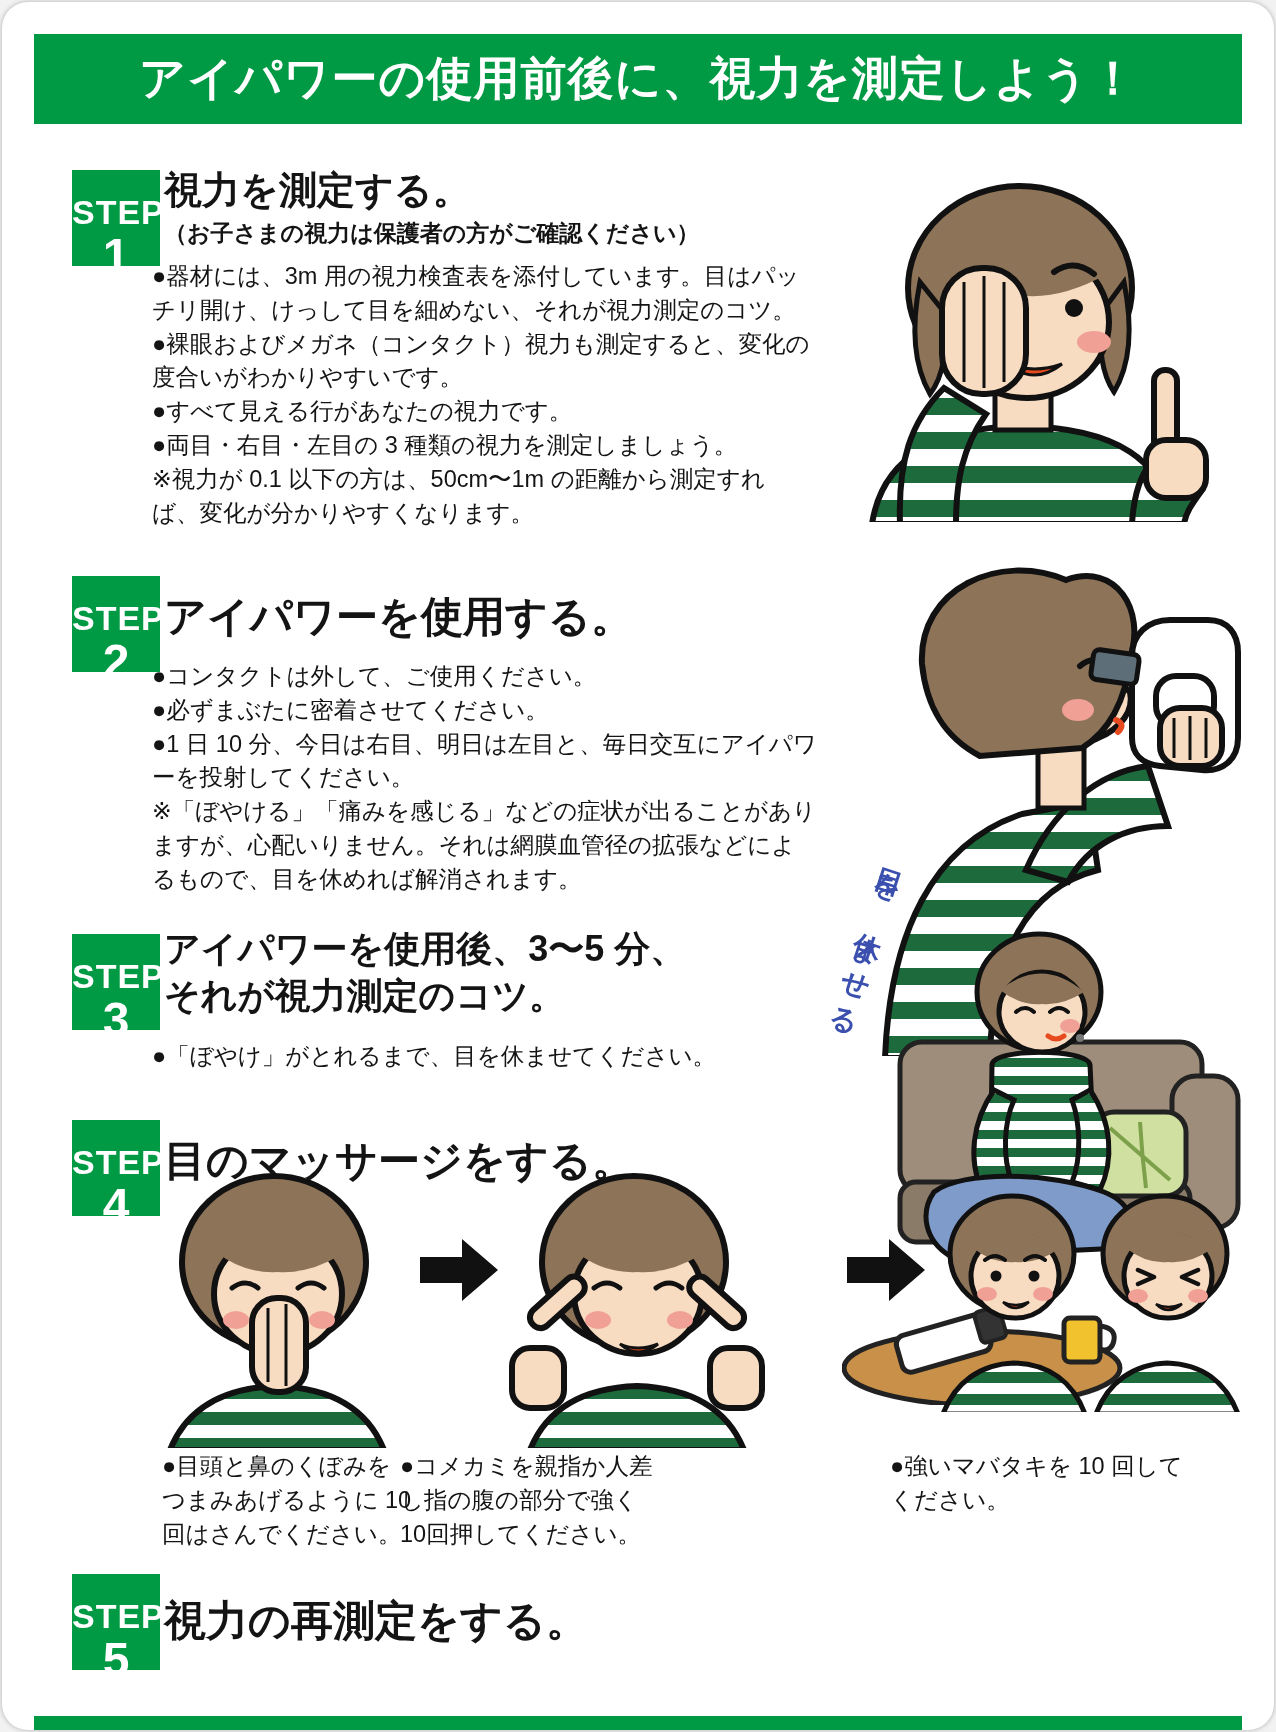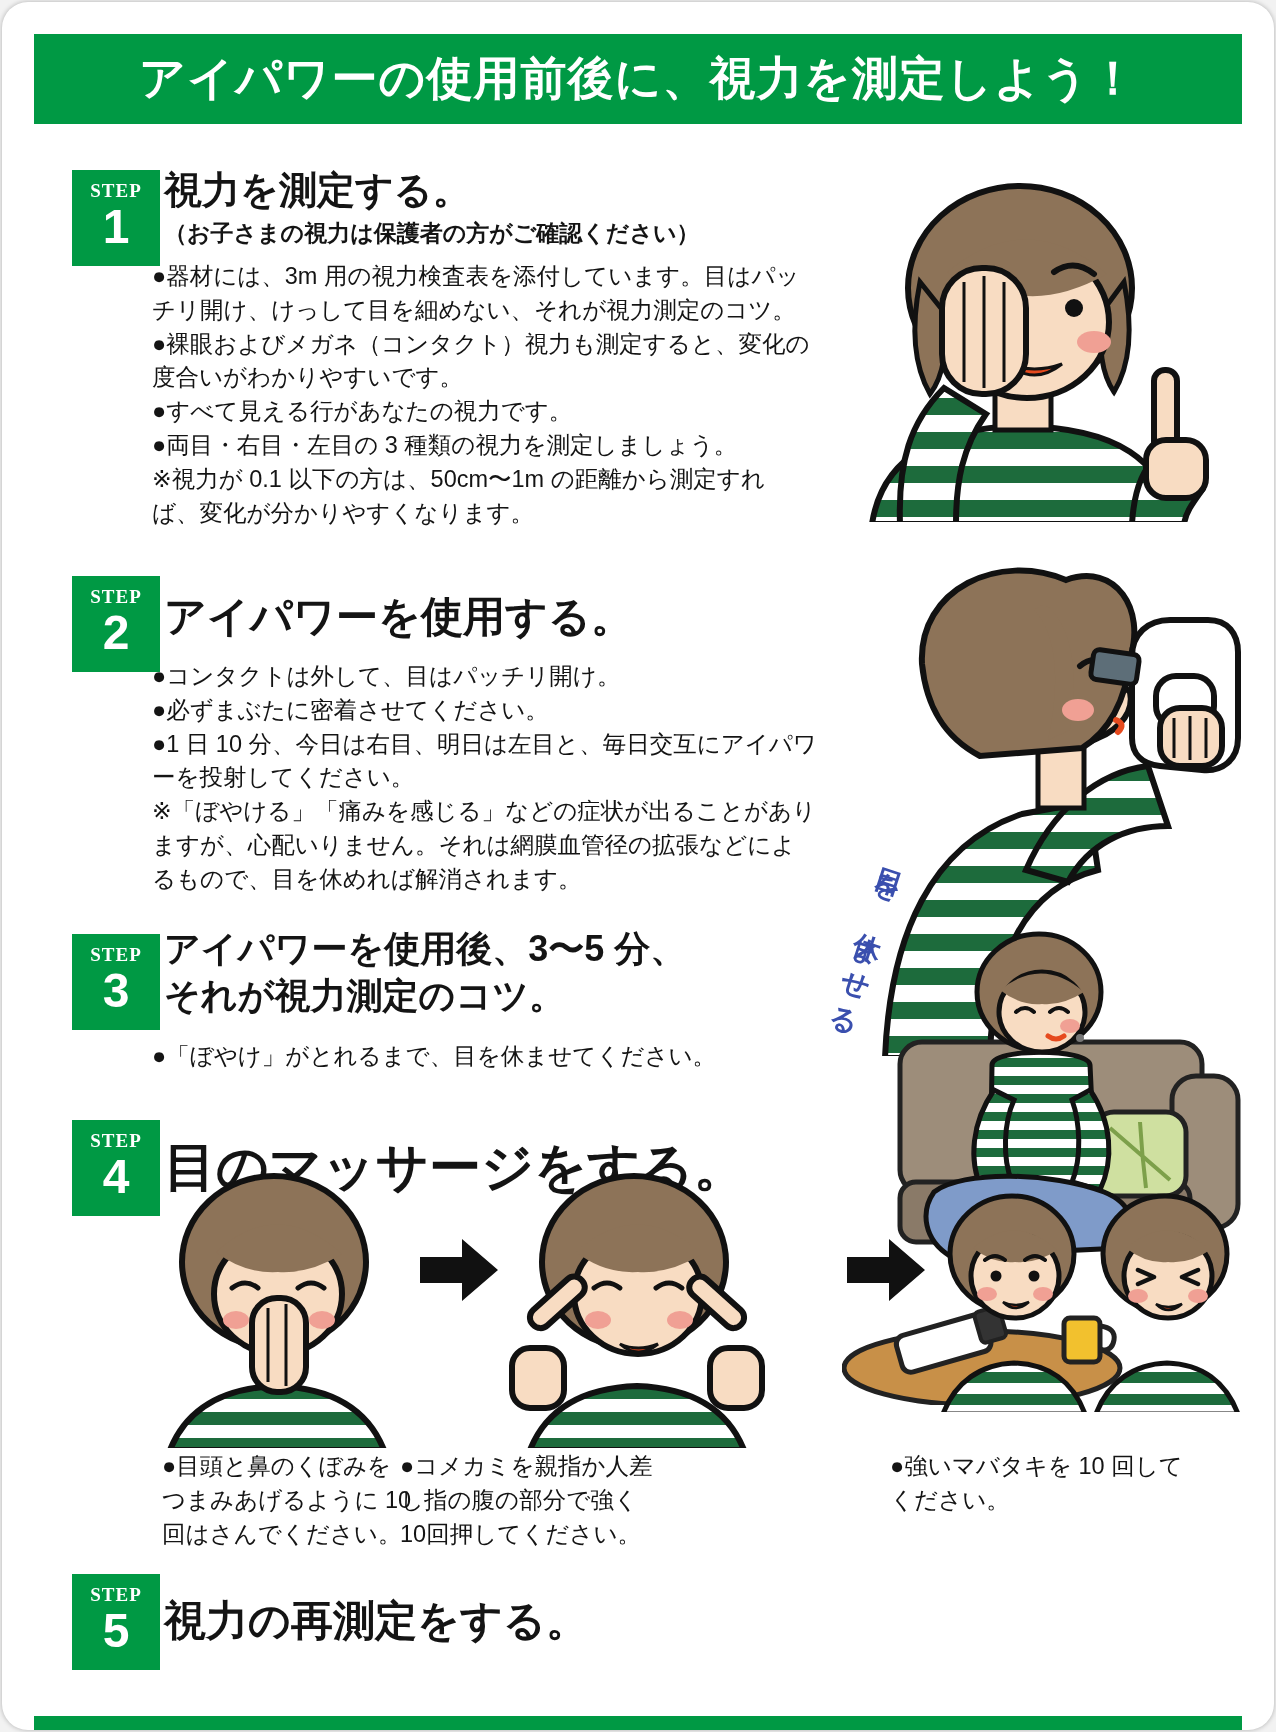--- a/index.html
+++ b/index.html
@@ -7,21 +7,21 @@
        font-family:"Liberation Sans","DejaVu Sans",sans-serif;color:#141414;}
   .sheet{position:absolute;left:2px;top:2px;width:1272px;height:1728px;
          background:#ffffff;border-radius:26px;box-shadow:0 0 5px rgba(0,0,0,.28);
          overflow:hidden;}
   .banner{position:absolute;left:32px;top:32px;width:1208px;height:90px;
           background:#009944;color:#fff;display:flex;align-items:center;justify-content:center;
           font-size:46px;font-weight:700;letter-spacing:1px;white-space:nowrap;}
   .footer-strip{position:absolute;left:32px;top:1714px;width:1208px;height:20px;background:#009944;}
   .badge{position:absolute;width:88px;height:96px;background:#009944;color:#fff;
          text-align:center;font-weight:800;line-height:1;}
-  .badge .s{display:block;font-size:19px;letter-spacing:1px;margin-top:11px;font-family:Liberation Serif, serif;}
+  .badge .s{display:block;font-size:34px;letter-spacing:1px;margin-top:25px;}
   .badge .n{display:block;font-size:48px;margin-top:3px;font-weight:800;}
   .ttl{position:absolute;font-weight:900;font-size:38px;line-height:1.3;white-space:nowrap;}
   .ttl .sub{display:block;font-size:23px;font-weight:800;margin-top:4px;}
   .ttl2l{font-size:36px;}
   .bodytxt{position:absolute;font-size:23.5px;line-height:1.44;font-weight:400;}
   .bodytxt p{margin:0;}
   .cap{position:absolute;font-size:23.5px;line-height:1.44;font-weight:400;}
   .note{position:absolute;left:842px;top:842px;height:230px;display:flex;
         writing-mode:vertical-rl;color:#3a4fae;font-weight:700;font-size:28px;
         letter-spacing:5px;transform:rotate(18deg);}
@@ -84,21 +84,21 @@
   </div>
 
   <div class="badge" style="left:70px;top:574px;">
     <span class="s">STEP</span>
     <span class="n">2</span>
   </div>
   <div class="ttl" style="left:162px;top:588px;font-size:42px;">
     <span>アイパワーを使用する。</span>
   </div>
   <div class="bodytxt" style="left:150px;top:658px;width:665px;">
-    <p>●コンタクトは外して、目はパッチリ開け。</p>
+    <p>●コンタクトは外して、ご使用ください。</p>
     <p>●必ずまぶたに密着させてください。</p>
     <p>●1 日 10 分、今日は右目、明日は左目と、毎日交互にアイパワーを投射してください。</p>
     <p>※「ぼやける」「痛みを感じる」などの症状が出ることがありますが、心配いりません。それは網膜血管径の拡張などによるもので、目を休めれば解消されます。</p>
   </div>
 
   <div class="illu" style="left:828px;top:524px;">
     <svg width="412" height="530" viewBox="0 0 412 530">
       <defs>
         <pattern id="p2" width="12" height="34" patternUnits="userSpaceOnUse">
           <rect width="12" height="34" fill="#ffffff"></rect>
@@ -170,21 +170,21 @@
       </g>
       <rect x="222" y="458" width="36" height="44" rx="6" fill="#f2c12e" stroke="#222" stroke-width="5"></rect>
       <path d="M258,466 q16,2 14,14 q-2,12 -14,10" fill="none" stroke="#222" stroke-width="5"></path>
     </svg>
   </div>
 
   <div class="badge" style="left:70px;top:1118px;">
     <span class="s">STEP</span>
     <span class="n">4</span>
   </div>
-  <div class="ttl" style="left:162px;top:1132px;font-size:52px;">
+  <div class="ttl" style="left:162px;top:1132px;font-size:42px;">
     <span>目のマッサージをする。</span>
   </div>
 
   <div class="illu" style="left:150px;top:1150px;">
     <svg width="250" height="296" viewBox="0 0 250 296">
       <defs>
         <pattern id="p4" width="12" height="26" patternUnits="userSpaceOnUse">
           <rect width="12" height="26" fill="#ffffff"></rect>
             <rect width="12" height="13" fill="#1d6b3c"></rect>
         </pattern>

